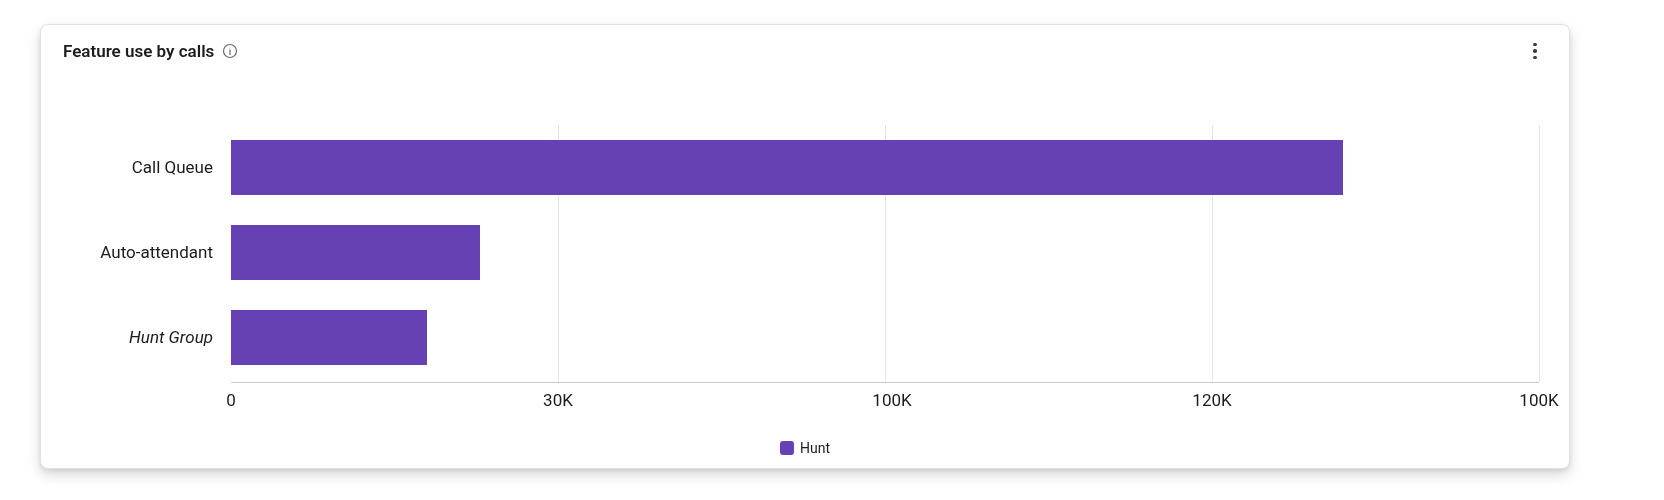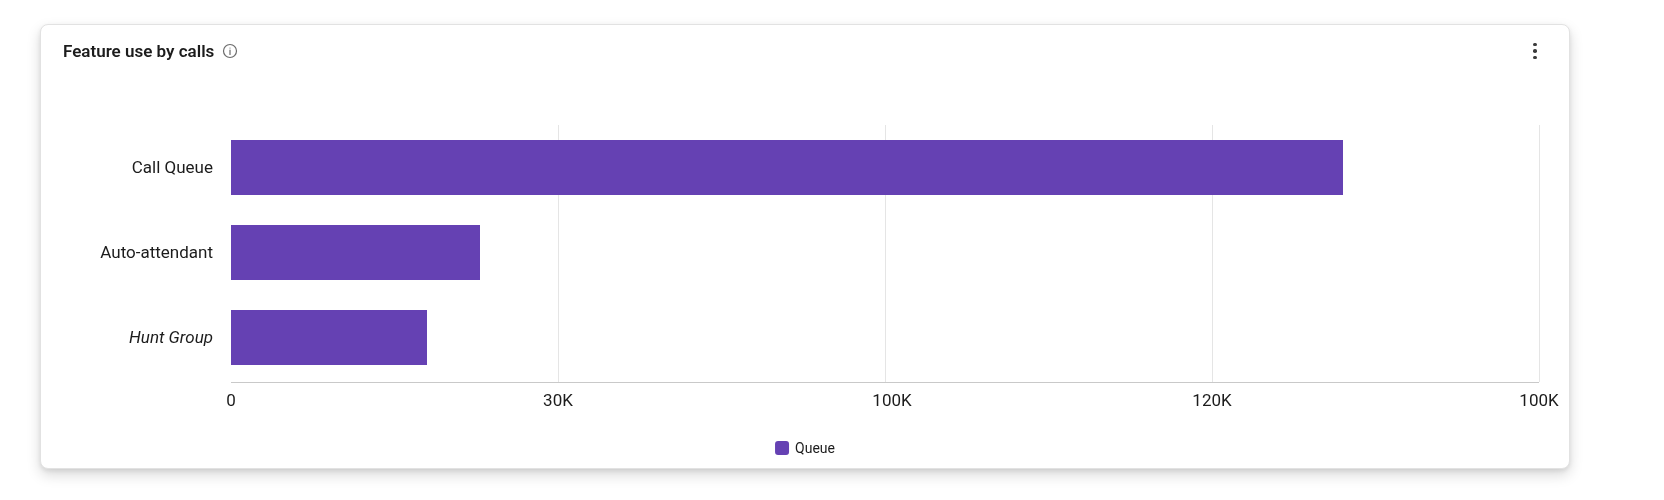--- a/index.html
+++ b/index.html
@@ -173,16 +173,16 @@
           <div class="bar" style="width: 85%; background: rgb(101, 65, 179);"></div>
         </div>
         <div class="bar-row" style="top: 185px; height: 55px; font-style: italic;">
           <div class="y-label">Hunt Group</div>
           <div class="bar" style="width: 15%; background: rgb(101, 65, 179);"></div>
         </div>
       </div>
 
     <div class="legend">
       <div class="legend-swatch"></div>
-      <span>Queue</span>
+      <span>Hunt</span>
     </div>
   </div>
 </div>
 
 </body></html>

